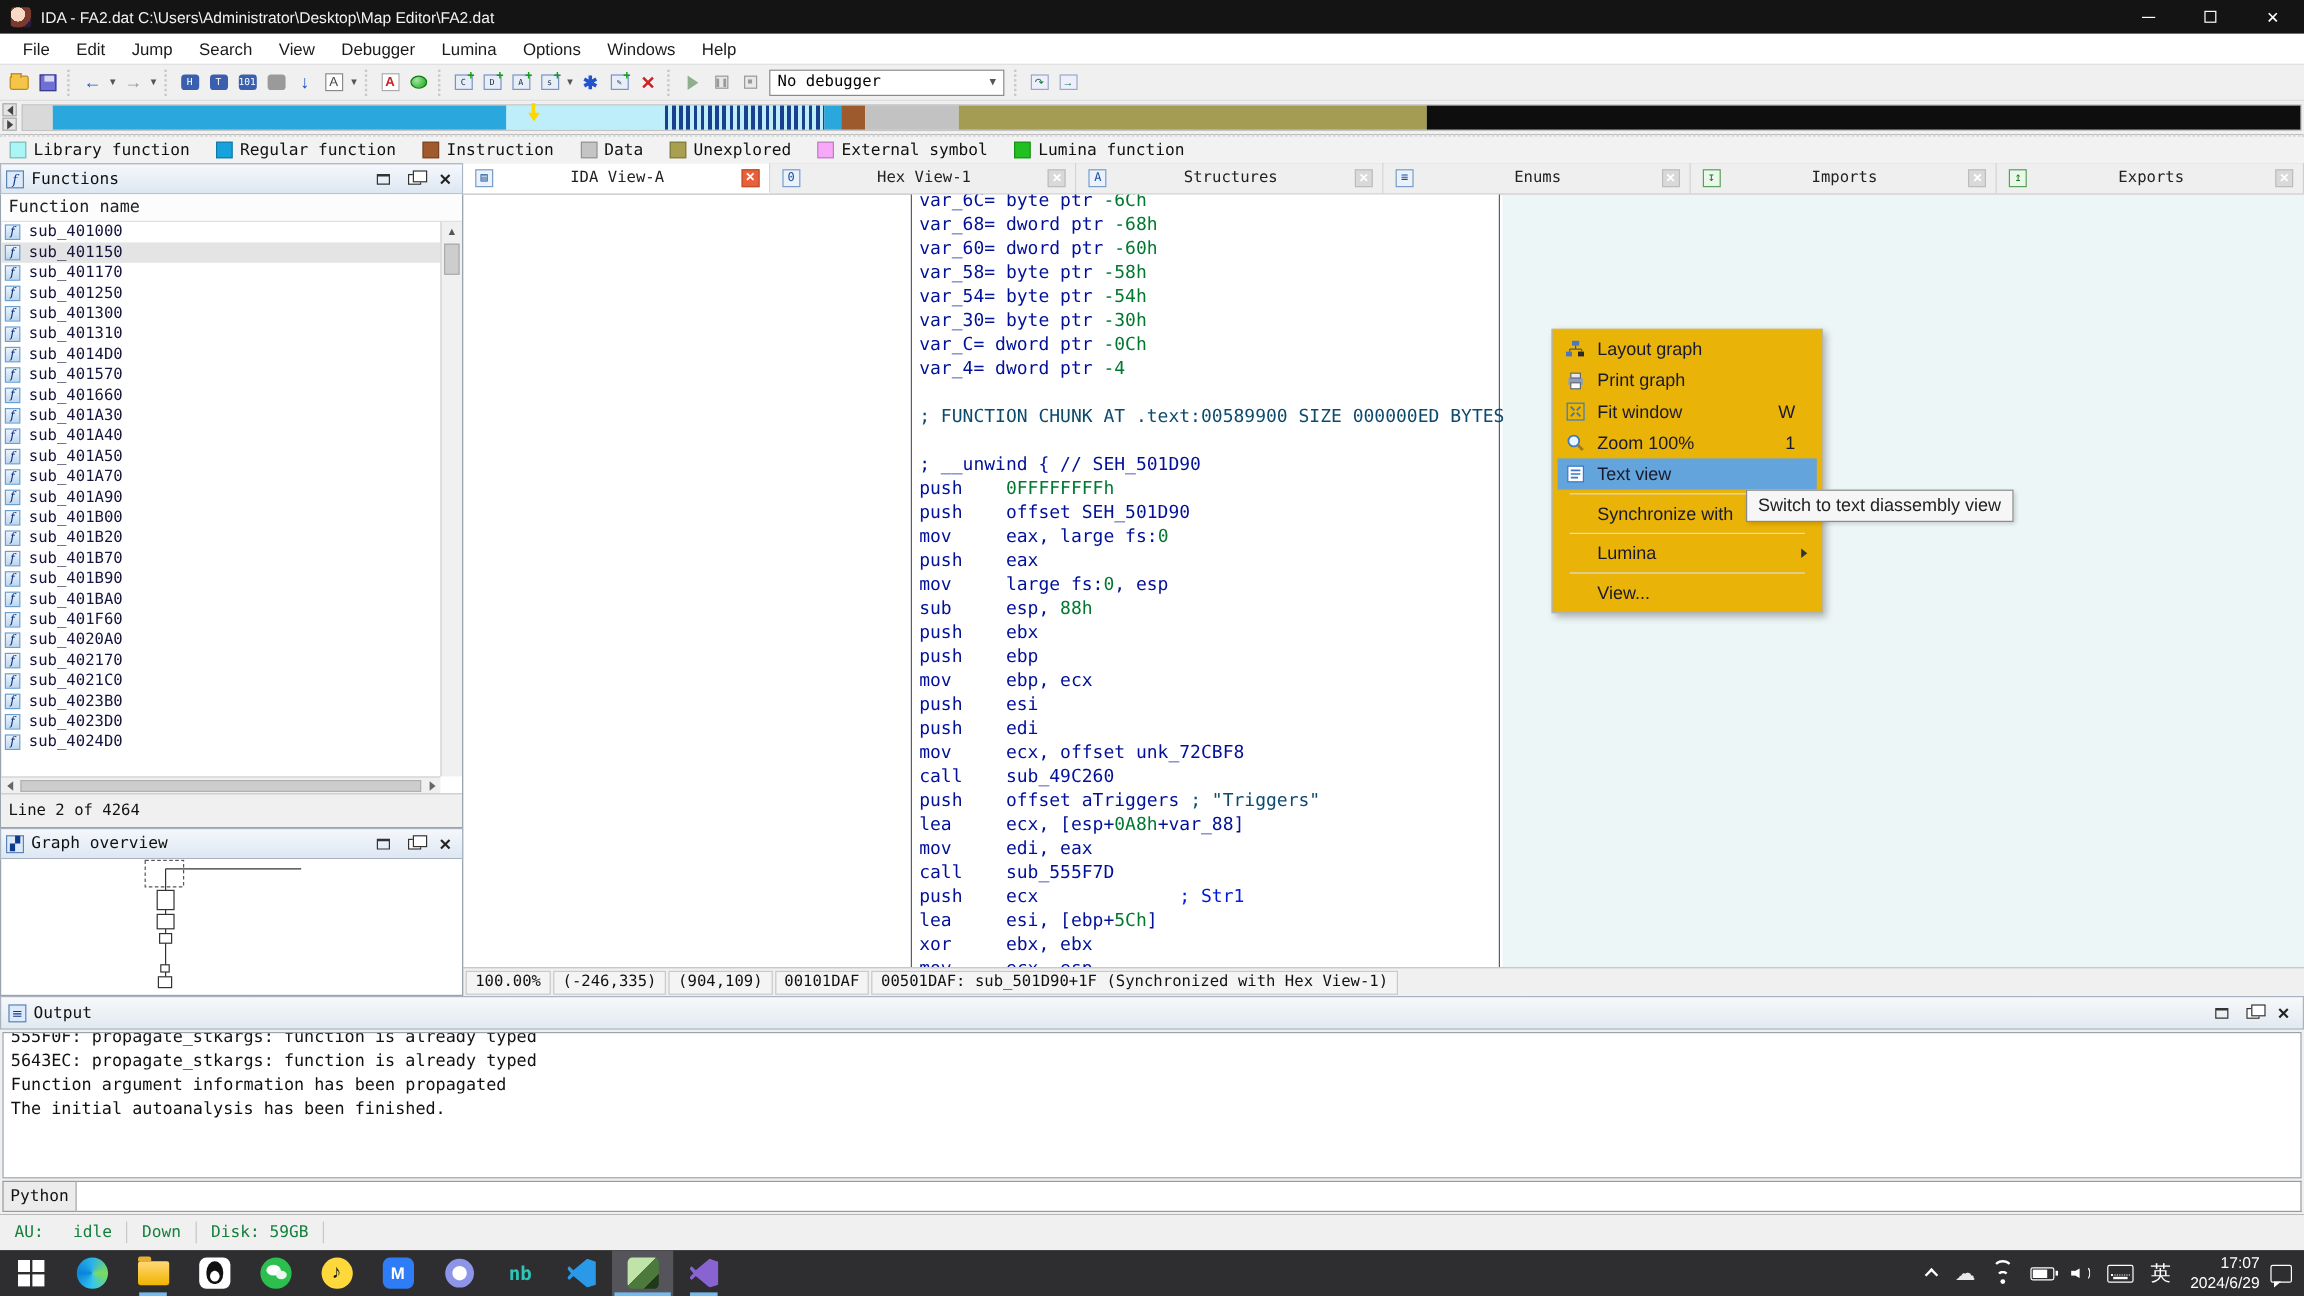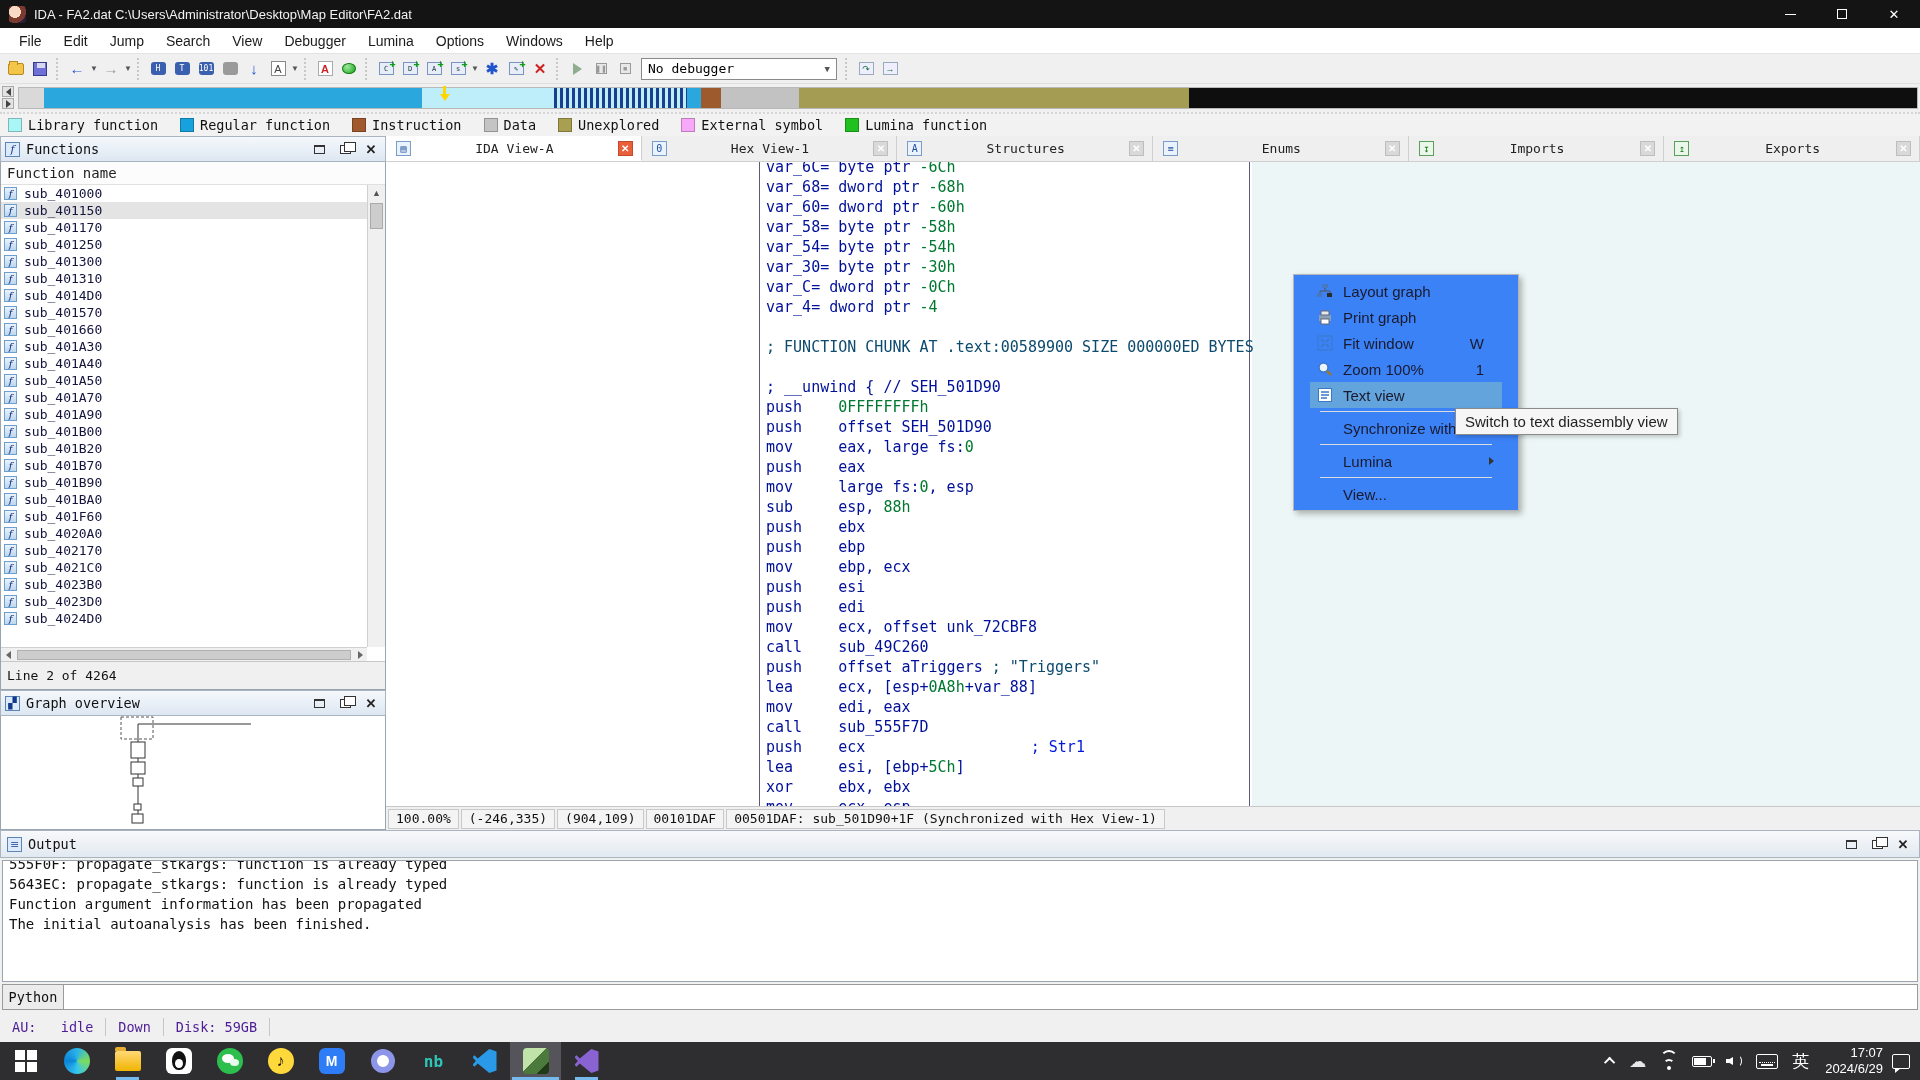--- a/index.html
+++ b/index.html
@@ -126,30 +126,30 @@
   .tab-close { width:15px; height:15px; margin-right:8px; background:#d9d9d9; border:1px solid #bdbdbd; color:#fff;
     font-size:10px; font-weight:bold; display:flex; align-items:center; justify-content:center; }
   .tab.active .tab-close { background:#e85f3a; border-color:#c44b2a; }
 
   .viewcanvas { position:absolute; left:386px; top:162px; width:1534px; height:644px; background:#fff; overflow:hidden; }
   .canvas-right { position:absolute; left:866px; top:0; right:0; bottom:0; background:#edf6f6; }
   .gnode { position:absolute; left:373px; top:-8px; width:491px; height:660px; border:1px solid #5a5a7a; background:#fff; }
   .asm { position:absolute; left:6px; top:2px; right:2px; font-size:15px; line-height:20px;
     font-family:"DejaVu Sans Mono",monospace; white-space:pre; }
   .asm .ln { height:20px; }
-  .asm .n { color:#001098; } .asm .g { color:#007830; } .asm .c { color:#0c4a6e; } .asm .b { color:#0018d8;margin-left:48px; }
+  .asm .n { color:#001098; } .asm .g { color:#007830; } .asm .c { color:#0c4a6e; } .asm .b { color:#0018d8; }
 
   .view-status { position:absolute; left:386px; top:806px; width:1534px; height:24px; background:#f0f0f0;
     border-top:1px solid #c8c8c8; display:flex; align-items:center; padding-left:2px; }
   .vs-seg { height:20px; display:flex; align-items:center; padding:4px 7px; border:1px solid #c9c9c9; background:#f4f4f4;
     font-size:13px; font-family:"DejaVu Sans Mono",monospace; color:#111; margin-right:2px; white-space:pre; }
 
   
-  .ctx-menu { position:absolute; left:1293px; top:274px; width:226px; background:#3b82f6; border:1px solid #b5b5b5;
-    box-shadow:3px 3px 6px rgba(0,0,0,.28); padding:3px 16px; z-index:30; }
+  .ctx-menu { position:absolute; left:1293px; top:274px; width:226px; background:#eab308; border:1px solid #b5b5b5;
+    box-shadow:3px 3px 6px rgba(0,0,0,.28); padding:3px 4px; z-index:30; }
   .ctx-item { height:26px; display:flex; align-items:center; font-size:15px; color:#1a1a2e; padding:0 8px 0 6px; position:relative; }
   .ctx-item .ci-ico { width:18px; height:18px; margin-right:9px; display:flex; align-items:center; justify-content:center; flex:none; }
   .ctx-item.sel { background:#63a4dc; }
   .ctx-item .short { margin-left:auto; padding-right:10px; color:#1a1a2e; }
   .ctx-item .subarr { position:absolute; right:8px; width:0; height:0; border-left:5px solid #333; border-top:4px solid transparent; border-bottom:4px solid transparent; }
   .ctx-sep { height:1px; background:#dcdcdc; margin:3px 10px; }
   .tooltip { position:absolute; left:1455px; top:408px; height:27px; background:#f6f6f6; border:1px solid #8a8a8a;
     display:flex; align-items:center; padding:0 9px; font-size:15px; color:#222; z-index:40; box-shadow:2px 2px 4px rgba(0,0,0,.2); }
 
   
@@ -158,21 +158,21 @@
   .op-console { position:absolute; left:2px; right:2px; top:30px; height:122px; background:#fff; border:1px solid #9aa4ae; overflow:hidden; }
   .op-lines { margin-top:-7px; padding-left:6px; }
   .op-line { height:20px; font-size:14px; line-height:20px; font-family:"DejaVu Sans Mono",monospace; color:#111; white-space:pre; }
   .py-row { position:absolute; left:2px; right:2px; top:154px; height:26px; display:flex; }
   .py-btn { width:62px; background:#ececec; border:1px solid #9a9a9a; display:flex; align-items:center; justify-content:center;
     font-size:13.5px; font-family:"DejaVu Sans Mono",monospace; color:#111; }
   .py-input { flex:1; background:#fff; border:1px solid #9a9a9a; border-left:none; }
 
   
   .au-row { position:absolute; left:0; top:1012px; width:1920px; height:30px; background:#f0f0f0;
-    display:flex; align-items:center; font-size:13.5px; font-family:"DejaVu Sans Mono",monospace; color:#4c1d95; }
+    display:flex; align-items:center; font-size:13.5px; font-family:"DejaVu Sans Mono",monospace; color:#15803d; }
   .au-seg { padding:0 12px; height:18px; display:flex; align-items:center; border-right:1px solid #c6c6c6; white-space:pre; }
 
   
   .taskbar { position:absolute; left:0; top:1042px; width:1920px; height:38px; background:#2e2e31; display:flex; align-items:center; }
   .tb-apps { display:flex; height:38px; }
   .app-cell { width:51px; height:38px; display:flex; align-items:center; justify-content:center; position:relative; }
   .app-cell.running:after { content:""; position:absolute; bottom:0; left:14px; right:14px; height:3px; background:#76b9ed; }
   .app-cell.active { background:#54545a; }
   .app-cell.active:after { content:""; position:absolute; bottom:0; left:2px; right:2px; height:3px; background:#76b9ed; }
   .g-start { width:22px; height:22px; background:

